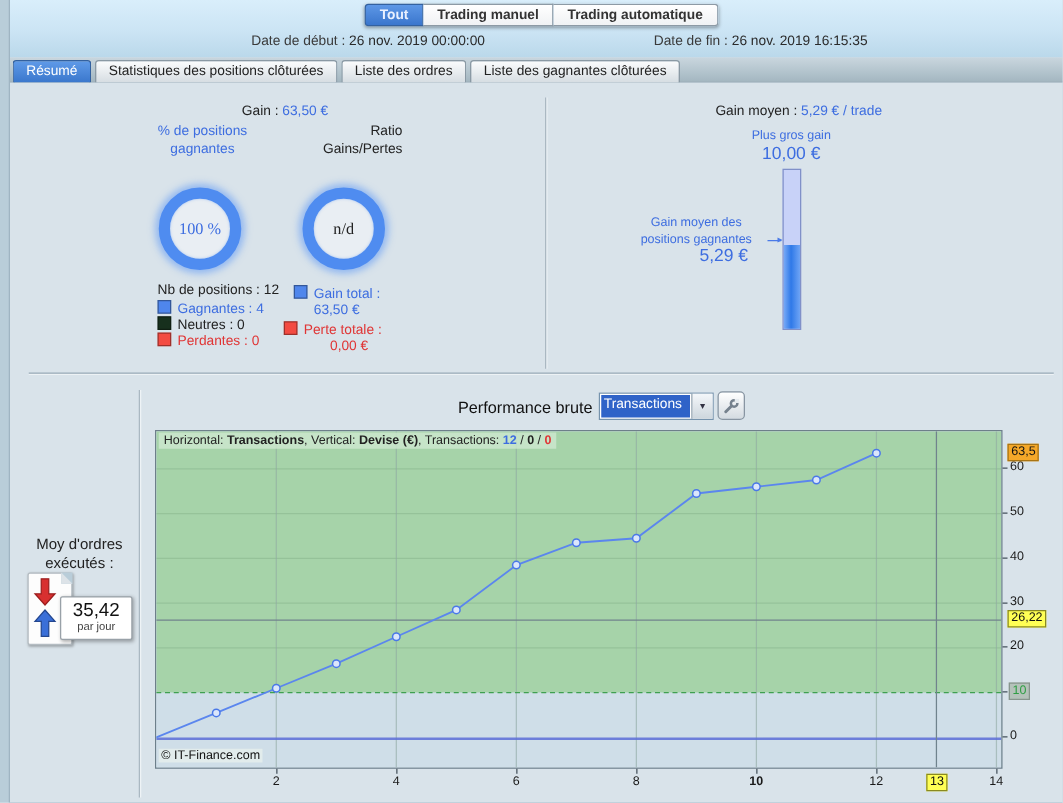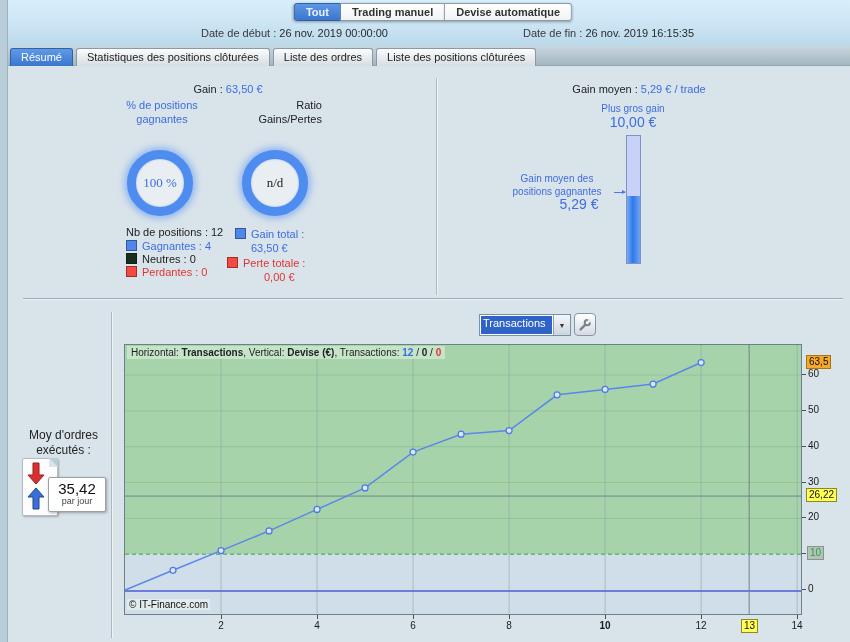--- a/index.html
+++ b/index.html
@@ -77,37 +77,37 @@
 </style>
 </head>
 <body>
 
 <div class="screen">
 
   <div class="topband">
     <div class="segwrap">
       <button class="seg active">Tout</button>
       <button class="seg">Trading manuel</button>
-      <button class="seg">Devise automatique</button>
+      <button class="seg">Trading automatique</button>
     </div>
     <div class="daterow" style="left:193px;">
       <span class="lbl">Date de début :</span>
       <span>26 nov. 2019 00:00:00</span>
     </div>
     <div class="daterow" style="left:515px;">
       <span class="lbl">Date de fin :</span>
       <span>26 nov. 2019 16:15:35</span>
     </div>
   </div>
   <div class="navband"></div>
   <div class="navtabs">
     <button class="ntab active">Résumé</button>
     <button class="ntab">Statistiques des positions clôturées</button>
     <button class="ntab">Liste des ordres</button>
-    <button class="ntab">Liste des positions clôturées</button>
+    <button class="ntab">Liste des gagnantes clôturées</button>
   </div>
 
   <div class="clabel title12" style="left:130px;top:83px;width:180px;">
     <span class="dark">Gain :</span>
     <span class="blue">63,50 €</span>
   </div>
 
   <div class="clabel blue" style="left:112px;top:99px;width:84px;">% de positions gagnantes</div>
   <div class="donut" style="left:119px;top:150px;">
     <span class="val blue">100 %</span>
@@ -166,20 +166,21 @@
         <path d="M10 50 h6 v-12 h5 l-8 -9 -8 9 h5 z" fill="#3a6fd8" stroke="#24478f" stroke-width="1"></path>
       </g>
     </svg>
   </div>
   <div class="valuebox">
     <div class="big">35,42</div>
     <div class="small">par jour</div>
   </div>
   <div class="vdiv" style="left:103px;top:312px;height:326px;"></div>
 
+  <div class="perf-label">Performance brute</div>
   <div class="select">
     <span class="sel-text">Transactions</span>
     <span class="dd-btn">▼</span>
   </div>
   <div class="toolbtn">
     <svg width="14" height="14" viewBox="0 0 14 14">
       <circle cx="9.3" cy="4.7" r="2.6" fill="none" stroke="#76828e" stroke-width="2"></circle>
       <rect x="9.8" y="1.2" width="3.4" height="3.2" fill="#e6ebef"></rect>
       <line x1="2.6" y1="11.4" x2="7.2" y2="6.8" stroke="#76828e" stroke-width="2.4" stroke-linecap="round"></line>
     </svg>

